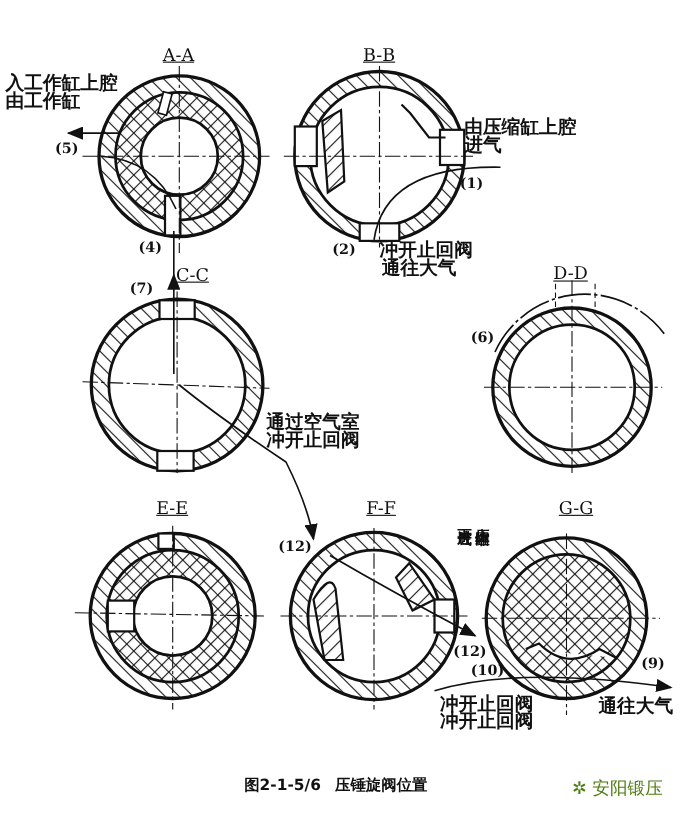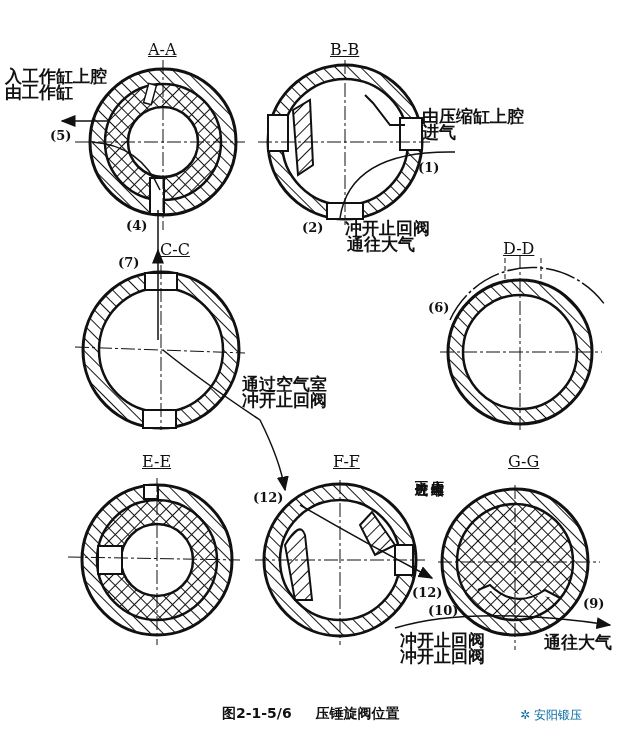--- a/index.html
+++ b/index.html
@@ -4,21 +4,21 @@
   <style>
     html, body { margin: 0; padding: 0; background: #ffffff; }
     body { width: 624px; height: 739px; position: relative; overflow: hidden; font-family: "DejaVu Serif", serif; color: #111; }
     svg { position: absolute; left: 0; top: 0; }
     .lbl { position: absolute; font-family: "DejaVu Serif", serif; font-weight: bold; color: #111; white-space: nowrap; }
     .sec { font-size: 16px; font-weight: normal; text-decoration: underline; }
     .cn { font-size: 17px; line-height: 16px; font-family: Liberation Mono, monospace; font-weight: bold; }
     .num { font-size: 13px; }
     .vert { writing-mode: vertical-rl; font-size: 13px; line-height: 15px; font-family: "DejaVu Sans", sans-serif; font-weight: bold; letter-spacing: 1px; }
     .caption { font-size: 14px; font-family: "DejaVu Sans", sans-serif; font-weight: bold; }
-    .wm { font-size: 12px; font-family: "DejaVu Sans", sans-serif; color: #0369a1; font-weight: normal; }
+    .wm { font-size: 16px; font-family: "DejaVu Sans", sans-serif; color: #4d7c0f; font-weight: normal; }
   </style>
 </head>
 <body>
 
 <svg width="624" height="739" viewBox="0 0 624 739">
   <defs>
     <pattern id="hatch" patternUnits="userSpaceOnUse" width="9" height="9" patternTransform="rotate(45)">
       <line x1="0" y1="0" x2="0" y2="9" stroke="#111" stroke-width="2"></line>
     </pattern>
     <pattern id="hatch2" patternUnits="userSpaceOnUse" width="9" height="9" patternTransform="rotate(-45)">
@@ -145,17 +145,17 @@
 <div class="lbl vert" style="left:430px;top:470px;">由压缩缸</div>
 <div class="lbl vert" style="left:414px;top:470px;">下腔进气</div>
 <div class="lbl cn" style="left:400px;top:634px;">
   <div>冲开止回阀</div>
   <div>冲开止回阀</div>
 </div>
 <div class="lbl cn" style="left:544px;top:636px;">通往大气</div>
 
 <div class="lbl caption" style="left:222px;top:705px;">
   <span>图2-1-5/6</span>
-  <span style="margin-left:19px;">压锤旋阀位置</span>
+  <span style="margin-left:8px;">压锤旋阀位置</span>
 </div>
 <div class="lbl wm" style="left:520px;top:707px;">
   <span>✲ </span><span>安阳锻压</span>
 </div>
 
 </body></html>

